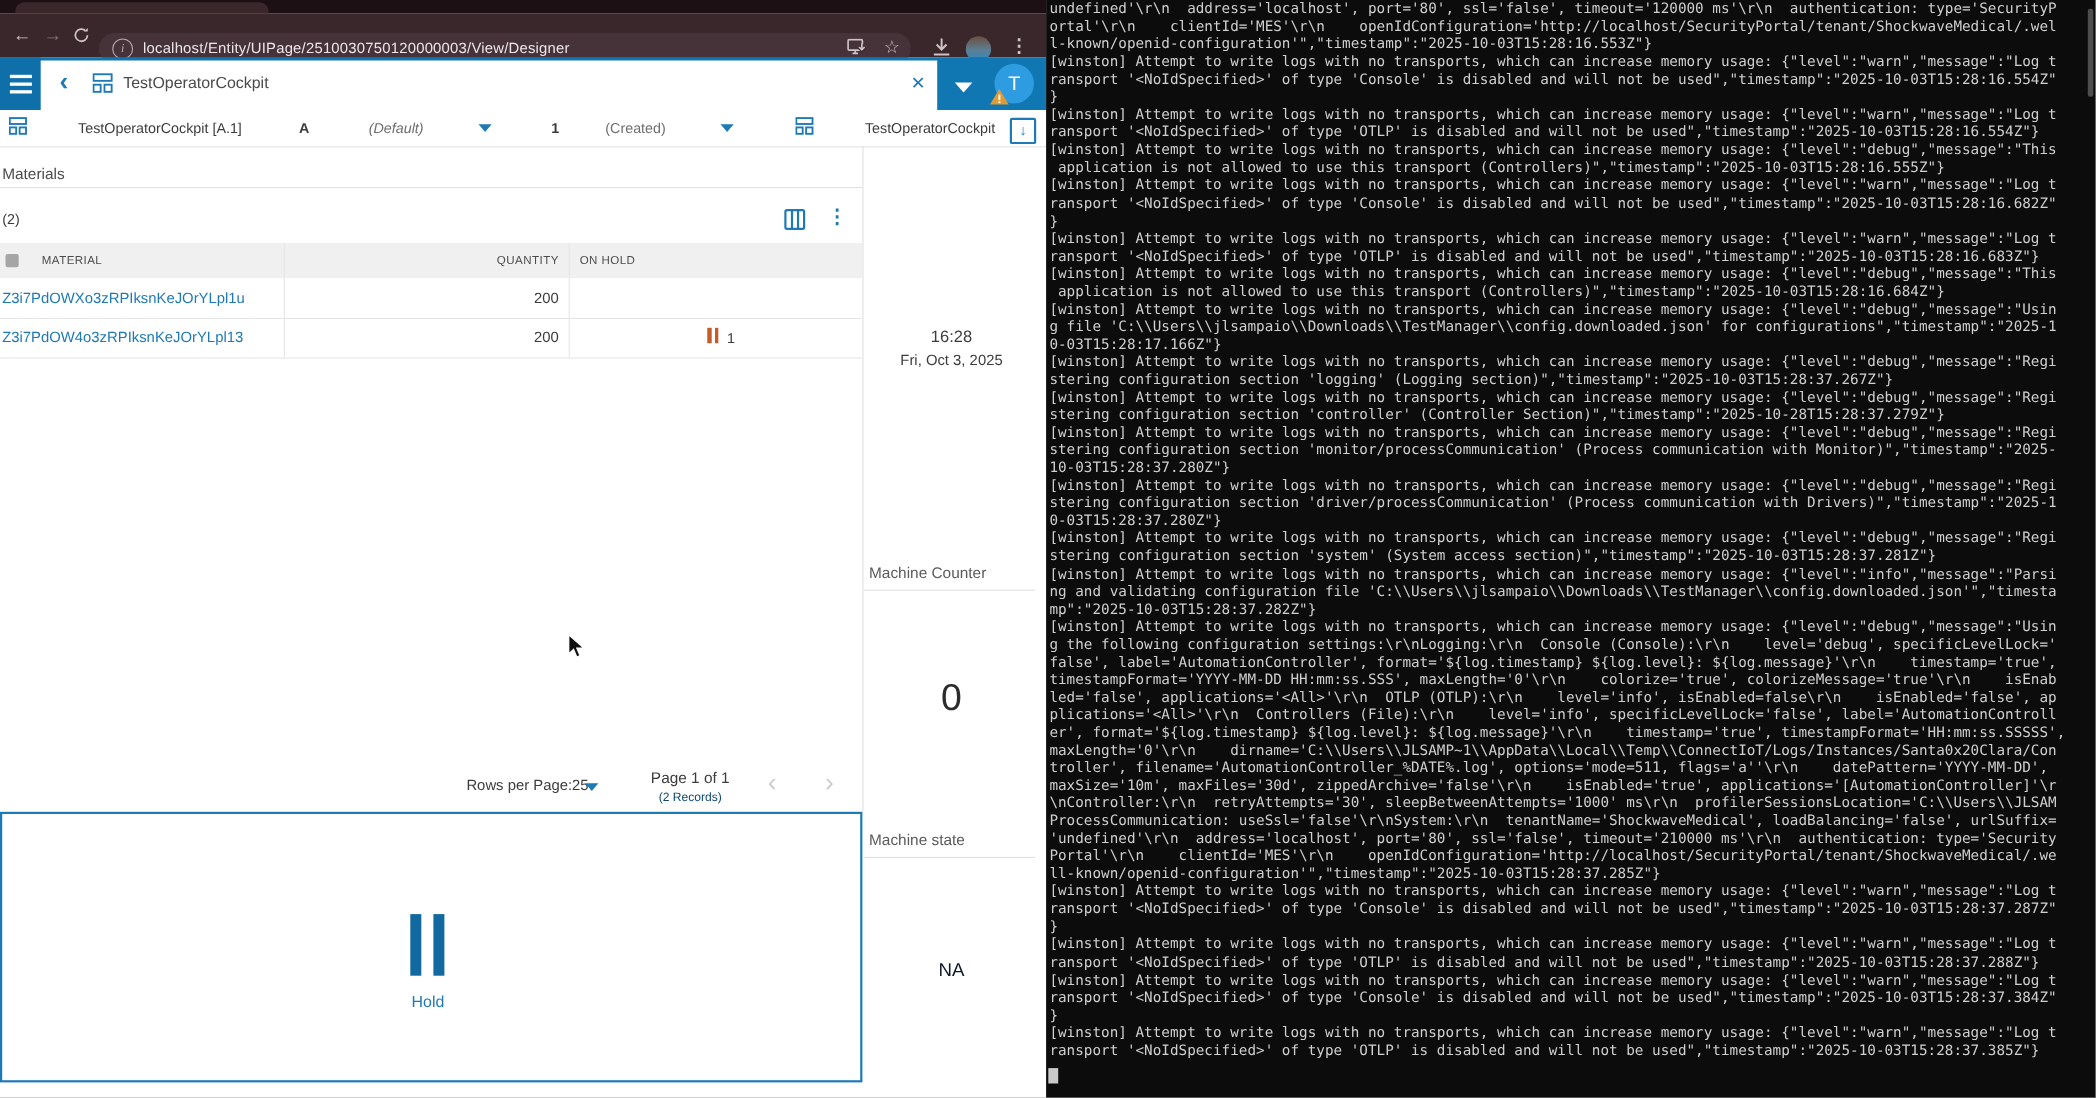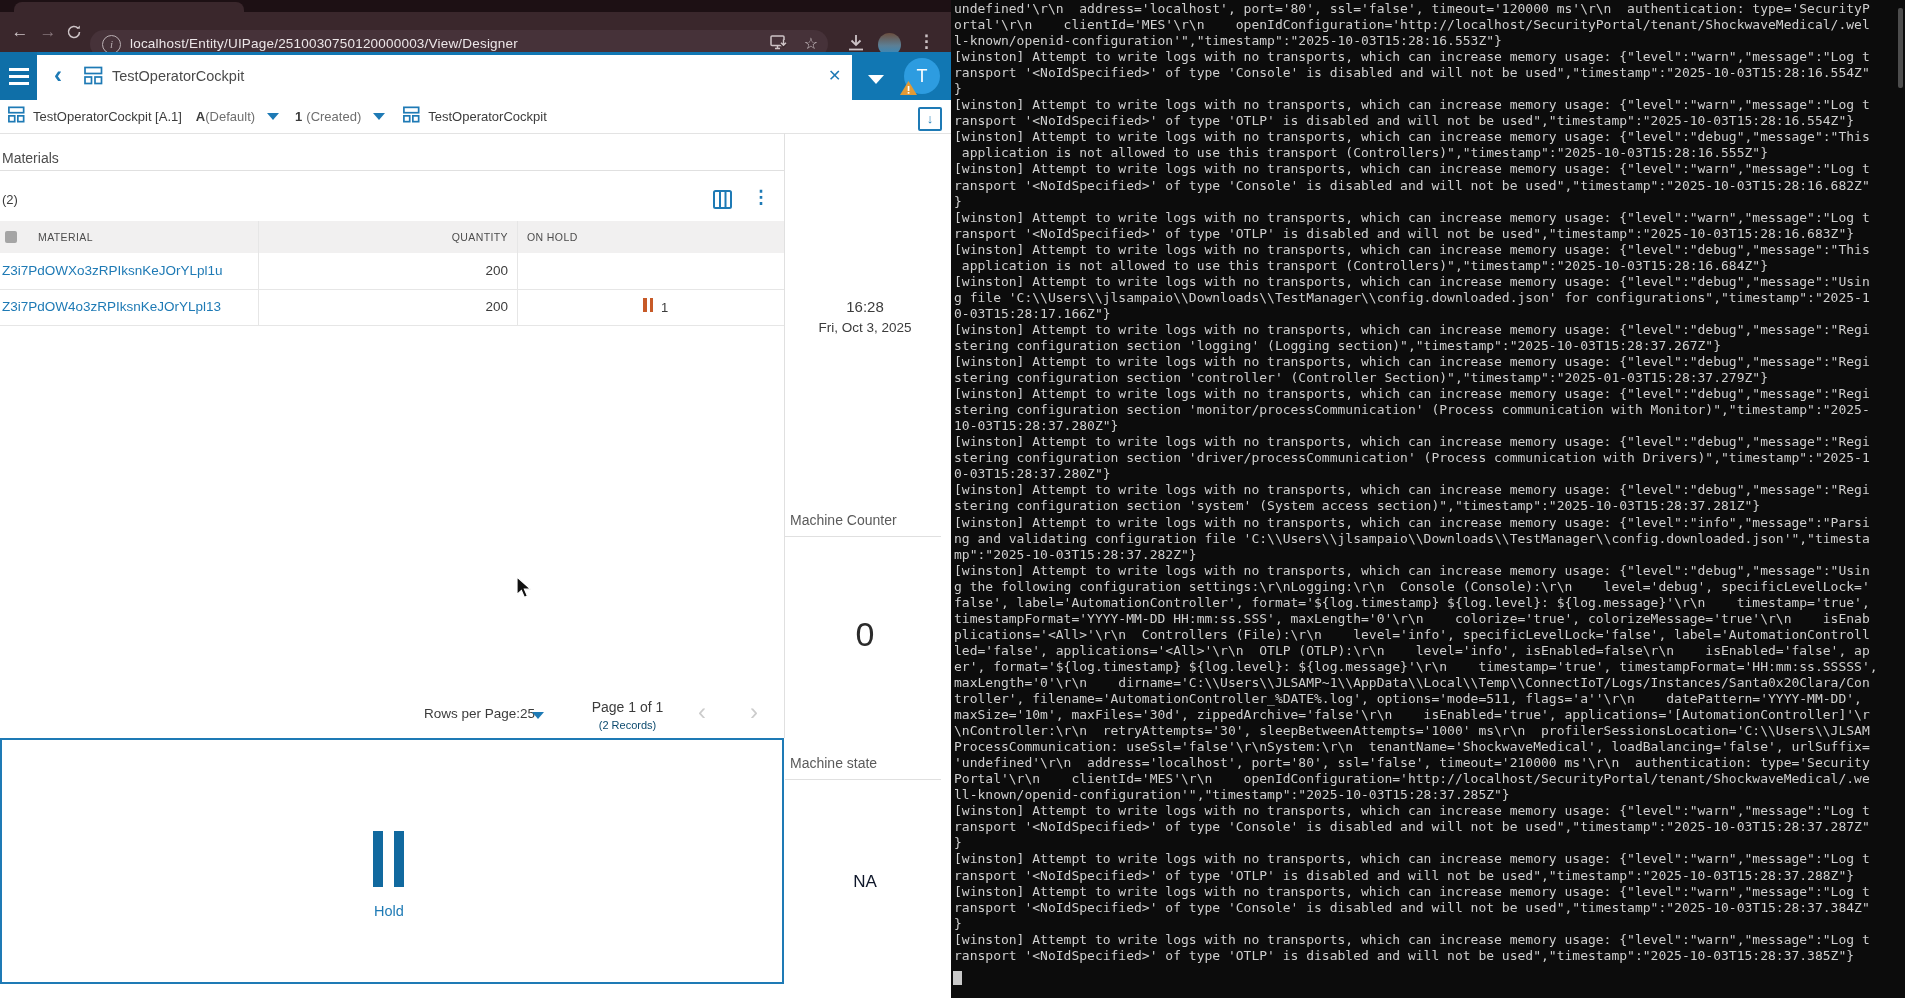--- a/index.html
+++ b/index.html
@@ -32,21 +32,21 @@
   #back-chevron{left:54px;top:63px;color:#1e7ab5;font-size:24px;font-weight:bold;line-height:24px;}
   #search-title{left:112px;top:68px;font-size:14.5px;color:#4a4a4a;}
   #close-x{left:828px;top:66px;color:#1e7ab5;font-size:16px;}
   #header-caret{left:868px;top:75px;width:0;height:0;border-left:8px solid transparent;
                 border-right:8px solid transparent;border-top:9px solid #fff;}
   #avatar-app{left:904px;top:58px;width:36px;height:36px;border-radius:50%;background:#2d9ce0;
               color:#fff;font-size:18px;text-align:center;line-height:36px;}
 
   
   #breadcrumb{left:0;top:100px;width:951px;height:33px;background:#fff;border-bottom:1px solid #e3e3e3;
-              display:flex;align-items:center;}
+              display:flex;align-items:center;gap:38px;}
   #breadcrumb .bc-txt{font-size:13px;color:#3c3c3c;}
   #breadcrumb .bc-gray{color:#6e6e6e;font-weight:normal;}
   #breadcrumb .bc-bold{font-weight:bold;}
   .caret-blue{width:0;height:0;border-left:6px solid transparent;border-right:6px solid transparent;
               border-top:7px solid #1e7ab5;display:inline-block;}
   #bc-export{left:918px;top:107px;width:20px;height:20px;border:2px solid #1e7ab5;border-radius:2px;
              color:#1e7ab5;font-size:13px;font-weight:bold;text-align:center;line-height:19px;}
 
   
   #v-divider{left:784px;top:133px;width:1px;height:605px;background:#e0e0e0;}
@@ -174,21 +174,21 @@
 <div class="abs" id="breadcrumb">
   <span style="margin-left:8px;">
     <svg width="17" height="17" viewBox="0 0 19 19">
         <rect x="1" y="1.5" width="16.5" height="6" stroke="#1e7ab5" stroke-width="1.9" fill="none"></rect>
         <rect x="1" y="11" width="6.5" height="6.5" stroke="#1e7ab5" stroke-width="1.9" fill="none"></rect>
         <rect x="11" y="11" width="6.5" height="6.5" stroke="#1e7ab5" stroke-width="1.9" fill="none"></rect>
       </svg>
   </span>
   <span class="bc-txt" style="margin-left:8px;">TestOperatorCockpit [A.1]</span>
   <span class="bc-txt bc-bold" style="margin-left:14px;">A</span>
-  <span class="bc-txt bc-gray" style="margin-left:0;">(Default)</span>
+  <span class="bc-txt bc-gray" style="margin-left:16px;font-style:italic;">(Default)</span>
   <span class="caret-blue" style="margin-left:12px;"></span>
   <span class="bc-txt bc-bold" style="margin-left:16px;">1</span>
   <span class="bc-txt bc-gray" style="margin-left:4px;">(Created)</span>
   <span class="caret-blue" style="margin-left:12px;"></span>
   <span style="margin-left:18px;">
     <svg width="17" height="17" viewBox="0 0 19 19">
         <rect x="1" y="1.5" width="16.5" height="6" stroke="#1e7ab5" stroke-width="1.9" fill="none"></rect>
         <rect x="1" y="11" width="6.5" height="6.5" stroke="#1e7ab5" stroke-width="1.9" fill="none"></rect>
         <rect x="11" y="11" width="6.5" height="6.5" stroke="#1e7ab5" stroke-width="1.9" fill="none"></rect>
       </svg>
@@ -283,38 +283,38 @@
       <div class="tl">[winston] Attempt to write logs with no transports, which can increase memory usage: {"level":"warn","message":"Log t</div>
       <div class="tl">ransport '&lt;NoIdSpecified&gt;' of type 'OTLP' is disabled and will not be used","timestamp":"2025-10-03T15:28:16.683Z"}</div>
       <div class="tl">[winston] Attempt to write logs with no transports, which can increase memory usage: {"level":"debug","message":"This</div>
       <div class="tl"> application is not allowed to use this transport (Controllers)","timestamp":"2025-10-03T15:28:16.684Z"}</div>
       <div class="tl">[winston] Attempt to write logs with no transports, which can increase memory usage: {"level":"debug","message":"Usin</div>
       <div class="tl">g file 'C:\\Users\\jlsampaio\\Downloads\\TestManager\\config.downloaded.json' for configurations","timestamp":"2025-1</div>
       <div class="tl">0-03T15:28:17.166Z"}</div>
       <div class="tl">[winston] Attempt to write logs with no transports, which can increase memory usage: {"level":"debug","message":"Regi</div>
       <div class="tl">stering configuration section 'logging' (Logging section)","timestamp":"2025-10-03T15:28:37.267Z"}</div>
       <div class="tl">[winston] Attempt to write logs with no transports, which can increase memory usage: {"level":"debug","message":"Regi</div>
-      <div class="tl">stering configuration section 'controller' (Controller Section)","timestamp":"2025-01-03T15:28:37.279Z"}</div>
+      <div class="tl">stering configuration section 'controller' (Controller Section)","timestamp":"2025-10-28T15:28:37.279Z"}</div>
       <div class="tl">[winston] Attempt to write logs with no transports, which can increase memory usage: {"level":"debug","message":"Regi</div>
       <div class="tl">stering configuration section 'monitor/processCommunication' (Process communication with Monitor)","timestamp":"2025-</div>
       <div class="tl">10-03T15:28:37.280Z"}</div>
       <div class="tl">[winston] Attempt to write logs with no transports, which can increase memory usage: {"level":"debug","message":"Regi</div>
       <div class="tl">stering configuration section 'driver/processCommunication' (Process communication with Drivers)","timestamp":"2025-1</div>
       <div class="tl">0-03T15:28:37.280Z"}</div>
       <div class="tl">[winston] Attempt to write logs with no transports, which can increase memory usage: {"level":"debug","message":"Regi</div>
       <div class="tl">stering configuration section 'system' (System access section)","timestamp":"2025-10-03T15:28:37.281Z"}</div>
       <div class="tl">[winston] Attempt to write logs with no transports, which can increase memory usage: {"level":"info","message":"Parsi</div>
       <div class="tl">ng and validating configuration file 'C:\\Users\\jlsampaio\\Downloads\\TestManager\\config.downloaded.json'","timesta</div>
       <div class="tl">mp":"2025-10-03T15:28:37.282Z"}</div>
       <div class="tl">[winston] Attempt to write logs with no transports, which can increase memory usage: {"level":"debug","message":"Usin</div>
       <div class="tl">g the following configuration settings:\r\nLogging:\r\n  Console (Console):\r\n    level='debug', specificLevelLock='</div>
       <div class="tl">false', label='AutomationController', format='${log.timestamp} ${log.level}: ${log.message}'\r\n    timestamp='true',</div>
       <div class="tl">timestampFormat='YYYY-MM-DD HH:mm:ss.SSS', maxLength='0'\r\n    colorize='true', colorizeMessage='true'\r\n    isEnab</div>
+      <div class="tl">led='false', applications='&lt;All&gt;'\r\n  OTLP (OTLP):\r\n    level='info', isEnabled=false\r\n    isEnabled='false', ap</div>
       <div class="tl">plications='&lt;All&gt;'\r\n  Controllers (File):\r\n    level='info', specificLevelLock='false', label='AutomationControll</div>
-      <div class="tl">led='false', applications='&lt;All&gt;'\r\n  OTLP (OTLP):\r\n    level='info', isEnabled=false\r\n    isEnabled='false', ap</div>
       <div class="tl">er', format='${log.timestamp} ${log.level}: ${log.message}'\r\n    timestamp='true', timestampFormat='HH:mm:ss.SSSSS',</div>
       <div class="tl">maxLength='0'\r\n    dirname='C:\\Users\\JLSAMP~1\\AppData\\Local\\Temp\\ConnectIoT/Logs/Instances/Santa0x20Clara/Con</div>
       <div class="tl">troller', filename='AutomationController_%DATE%.log', options='mode=511, flags='a''\r\n    datePattern='YYYY-MM-DD',</div>
       <div class="tl">maxSize='10m', maxFiles='30d', zippedArchive='false'\r\n    isEnabled='true', applications='[AutomationController]'\r</div>
       <div class="tl">\nController:\r\n  retryAttempts='30', sleepBetweenAttempts='1000' ms\r\n  profilerSessionsLocation='C:\\Users\\JLSAM</div>
       <div class="tl">ProcessCommunication: useSsl='false'\r\nSystem:\r\n  tenantName='ShockwaveMedical', loadBalancing='false', urlSuffix=</div>
       <div class="tl">'undefined'\r\n  address='localhost', port='80', ssl='false', timeout='210000 ms'\r\n  authentication: type='Security</div>
       <div class="tl">Portal'\r\n    clientId='MES'\r\n    openIdConfiguration='http://localhost/SecurityPortal/tenant/ShockwaveMedical/.we</div>
       <div class="tl">ll-known/openid-configuration'","timestamp":"2025-10-03T15:28:37.285Z"}</div>
       <div class="tl">[winston] Attempt to write logs with no transports, which can increase memory usage: {"level":"warn","message":"Log t</div>

